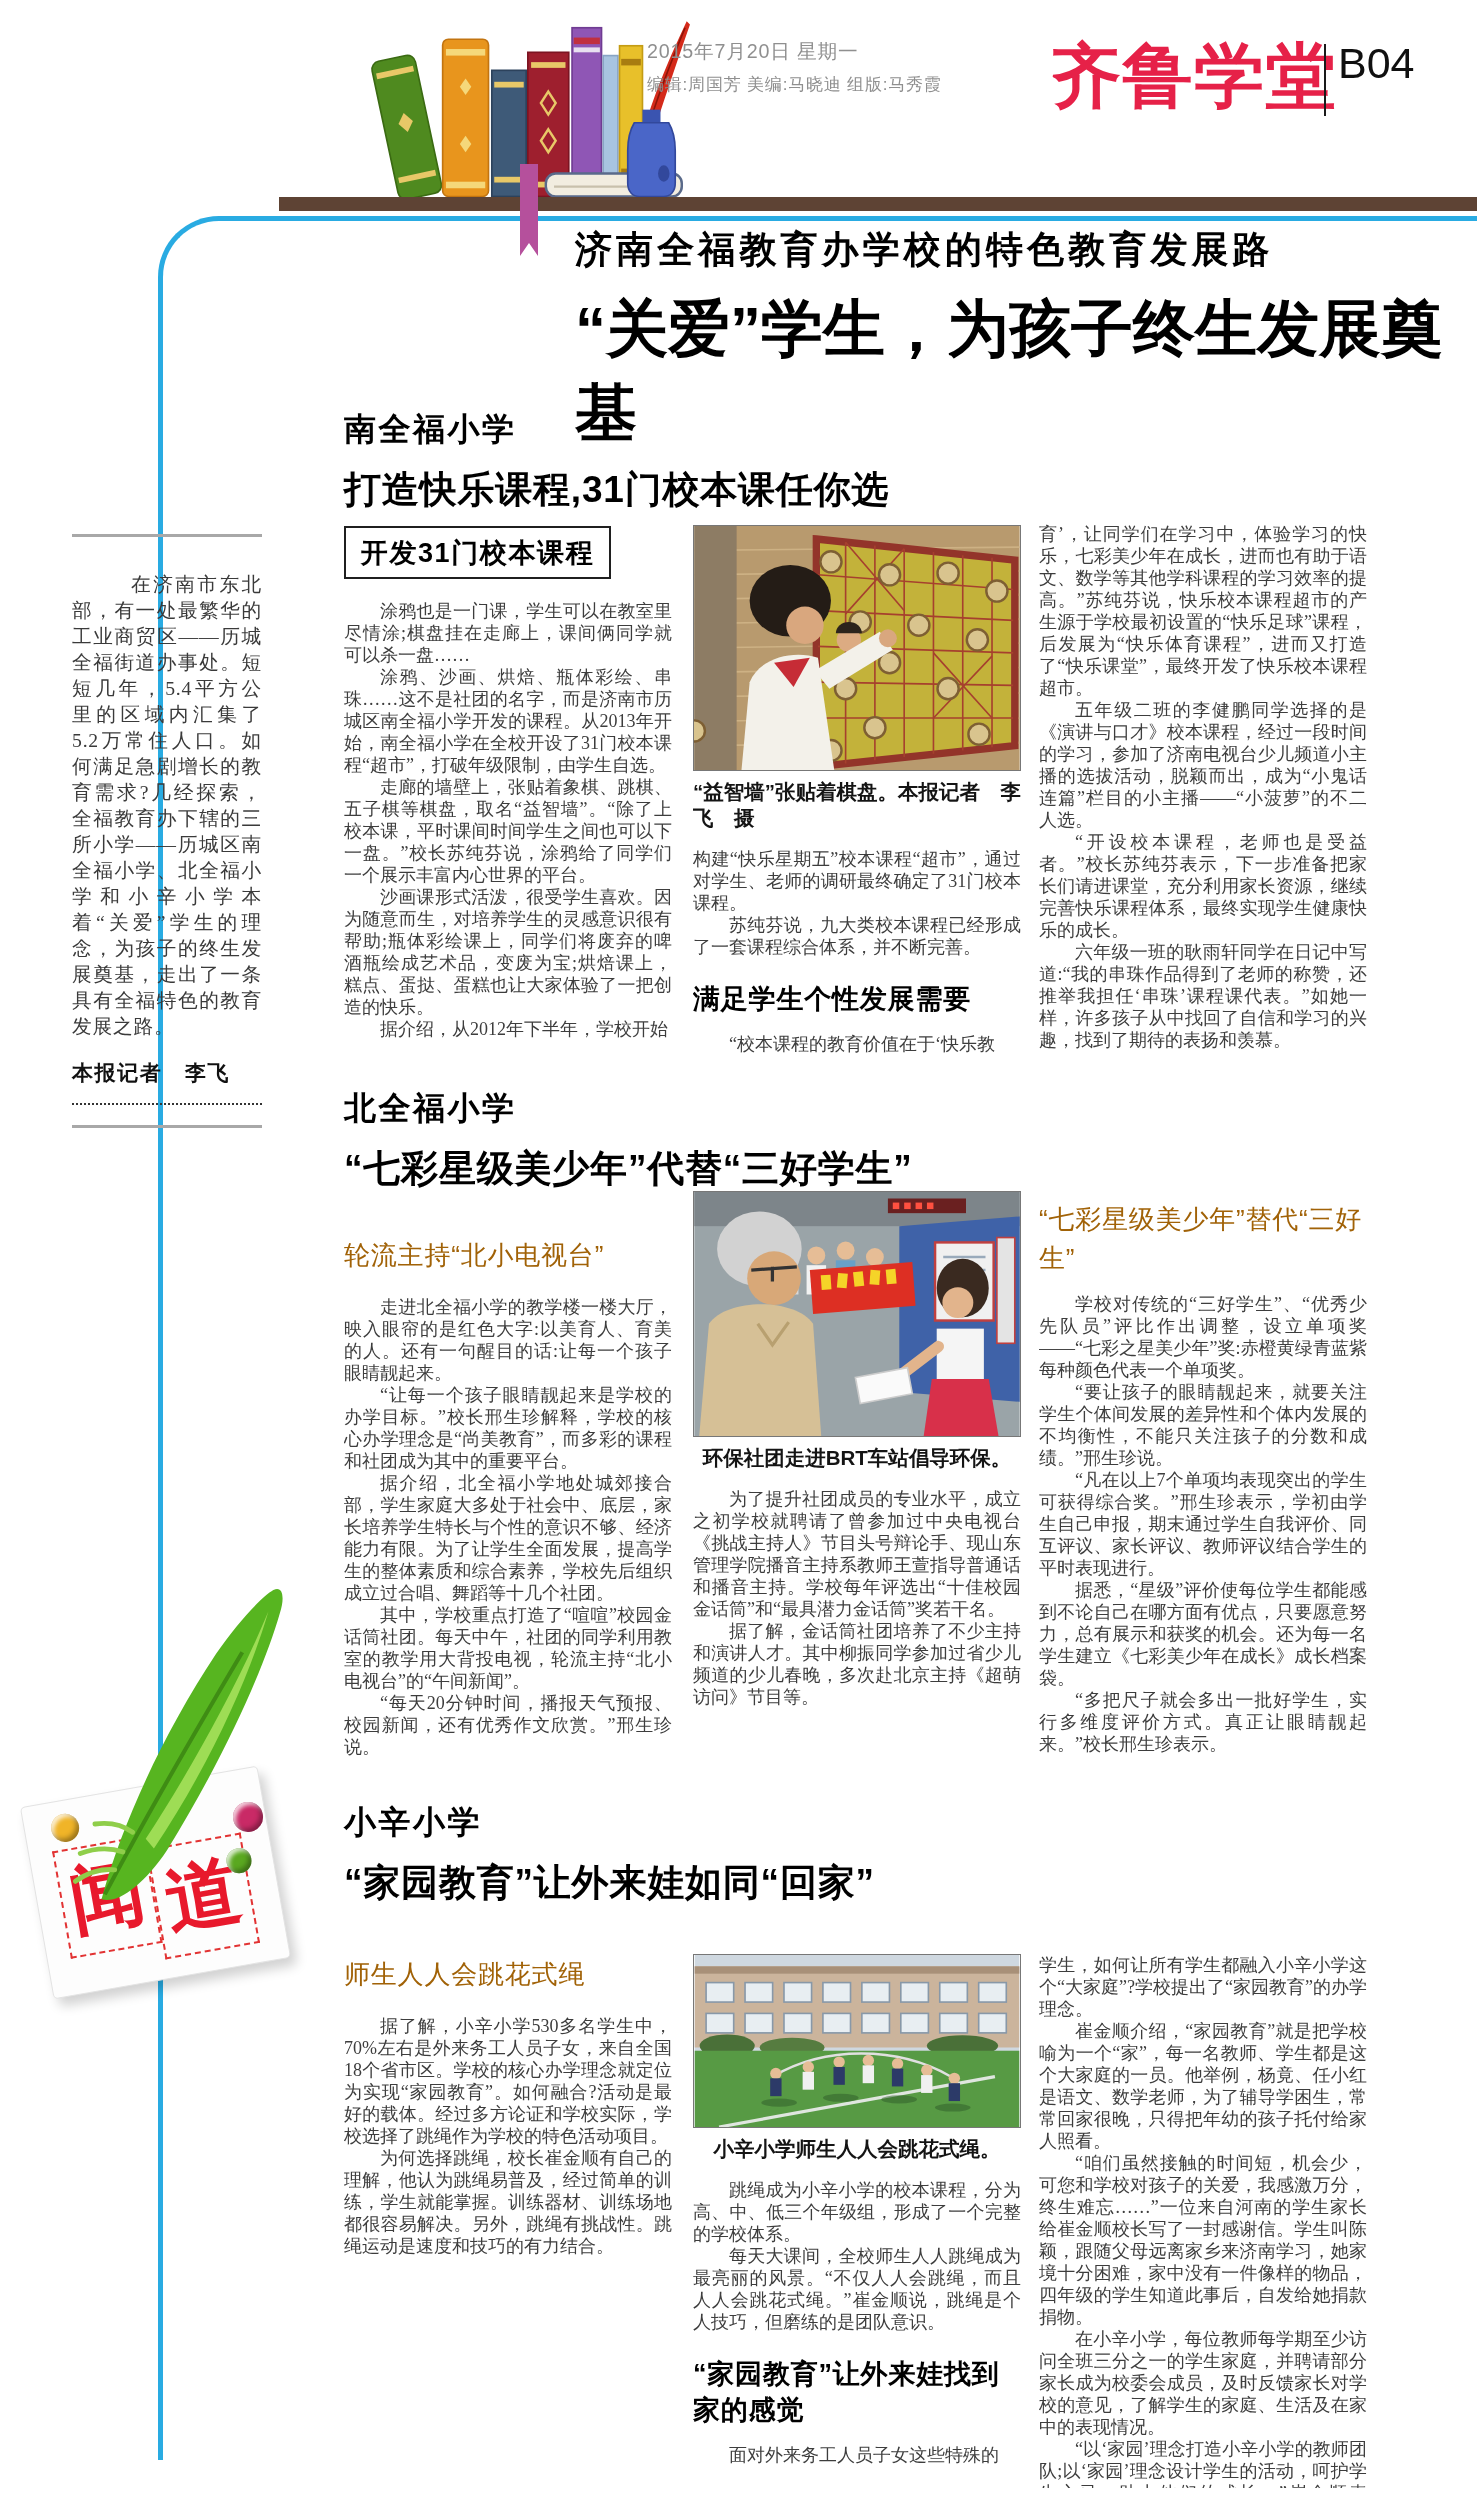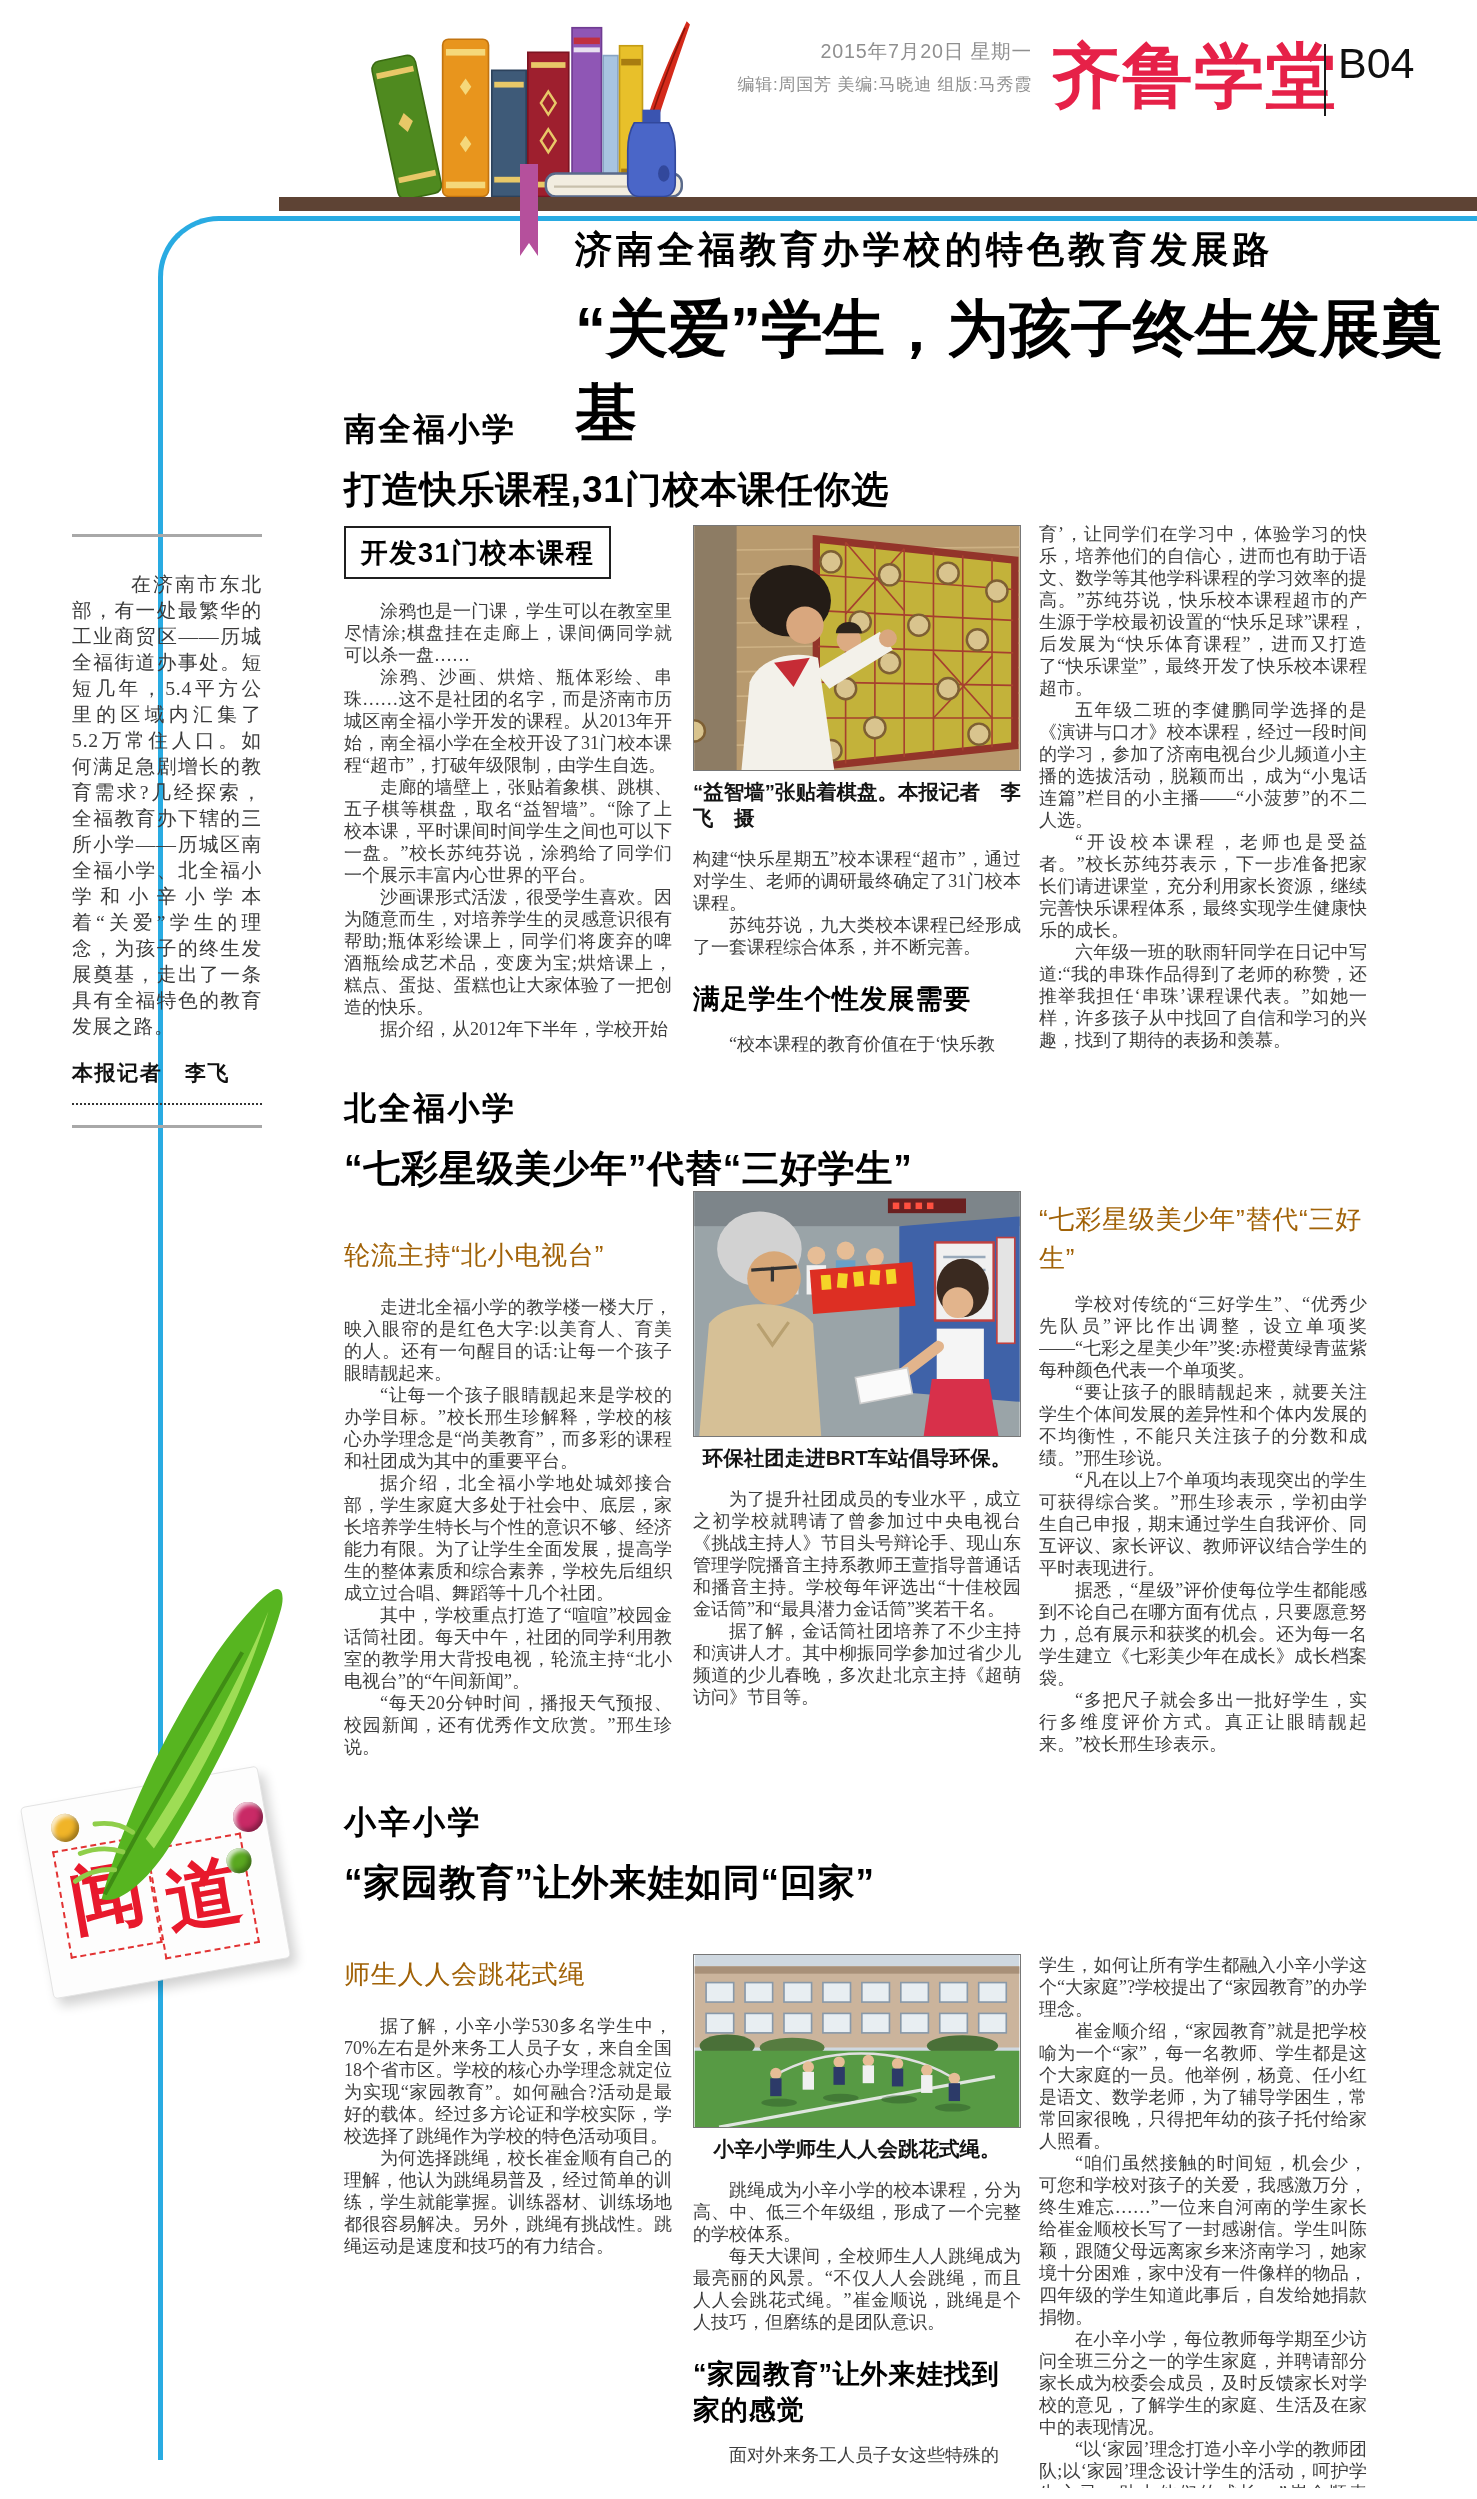--- a/index.html
+++ b/index.html
@@ -9,21 +9,21 @@
     overflow:hidden;
   }
 
   
   #bookshelf{position:absolute;left:359px;top:13px;z-index:2}
   #shelf-bar{position:absolute;left:279px;top:197px;width:1199px;height:14px;background:#5e4334;z-index:2}
   #ribbon{position:absolute;left:520px;top:164px;width:18px;height:92px;background:#b5509c;
           clip-path:polygon(0 0,100% 0,100% 100%,50% 86%,0 100%);z-index:3}
   #page-frame{position:absolute;left:158px;top:216px;width:1314px;height:2239px;
           border-top:5.7px solid #29abe2;border-left:5.7px solid #29abe2;border-top-left-radius:61px;z-index:1}
-  #mast-text{position:absolute;left:647px;top:38px;width:385px;text-align:right;color:#8f8f8f;z-index:2}
+  #mast-text{position:absolute;left:647px;top:38px;width:385px;text-align:left;color:#8f8f8f;z-index:2}
   #mast-date{font-size:19.7px;letter-spacing:0.8px}
   #mast-credits{font-size:17px;margin-top:8.2px;letter-spacing:0.8px}
   #brand{position:absolute;left:1051px;top:29.5px;font-size:70px;font-weight:800;color:#e62148;letter-spacing:1.6px;z-index:2}
   #brand-divider{position:absolute;left:1324px;top:44px;width:1.6px;height:72px;background:#1a1a1a;z-index:2}
   #page-no{position:absolute;left:1338px;top:39px;font-size:43px;font-weight:500;color:#101010;z-index:2}
 
   
   #headline{position:absolute;left:575px;top:225px;z-index:2}
   #kicker{font-size:37px;font-weight:600;letter-spacing:4.1px;color:#000}
   #main-title{font-size:62px;font-weight:900;margin-top:11.5px;color:#000}
@@ -242,21 +242,21 @@
     <circle cx="238" cy="138" r="11" fill="#d9a77e"></circle>
   </svg>
   <div class="caption">“益智墙”张贴着棋盘。本报记者　李飞　摄</div>
   <p class="cont">构建“快乐星期五”校本课程“超市”，通过对学生、老师的调研最终确定了31门校本课程。</p>
   <p>苏纯芬说，九大类校本课程已经形成了一套课程综合体系，并不断完善。</p>
   <div class="mid-subhead">满足学生个性发展需要</div>
   <p>“校本课程的教育价值在于‘快乐教</p>
 </div>
 
 <div class="col body-text" id="s1c3">
-  <p class="cont">育’，让同学们在学习中，体验学习的快乐，培养他们的自信心，进而也有助于语文、数学等其他学科课程的学习效率的提高。”苏纯芬说，快乐校本课程超市的产生源于学校最初设置的“快乐足球”课程，后发展为“快乐体育课程”，进而又打造了“快乐课堂”，最终开发了快乐校本课程超市。</p>
+  <p class="cont">育’，让同学们在学习中，体验学习的快乐，七彩美少年在成长，进而也有助于语文、数学等其他学科课程的学习效率的提高。”苏纯芬说，快乐校本课程超市的产生源于学校最初设置的“快乐足球”课程，后发展为“快乐体育课程”，进而又打造了“快乐课堂”，最终开发了快乐校本课程超市。</p>
   <p>五年级二班的李健鹏同学选择的是《演讲与口才》校本课程，经过一段时间的学习，参加了济南电视台少儿频道小主播的选拔活动，脱颖而出，成为“小鬼话连篇”栏目的小主播——“小菠萝”的不二人选。</p>
   <p>“开设校本课程，老师也是受益者。”校长苏纯芬表示，下一步准备把家长们请进课堂，充分利用家长资源，继续完善快乐课程体系，最终实现学生健康快乐的成长。</p>
   <p>六年级一班的耿雨轩同学在日记中写道:“我的串珠作品得到了老师的称赞，还推举我担任‘串珠’课程课代表。”如她一样，许多孩子从中找回了自信和学习的兴趣，找到了期待的表扬和羡慕。</p>
 </div>
 
 <div class="sec-head" id="s2h">
   <div class="school">北全福小学</div>
   <div class="sec-title">“七彩星级美少年”代替“三好学生”</div>
 </div>
 

